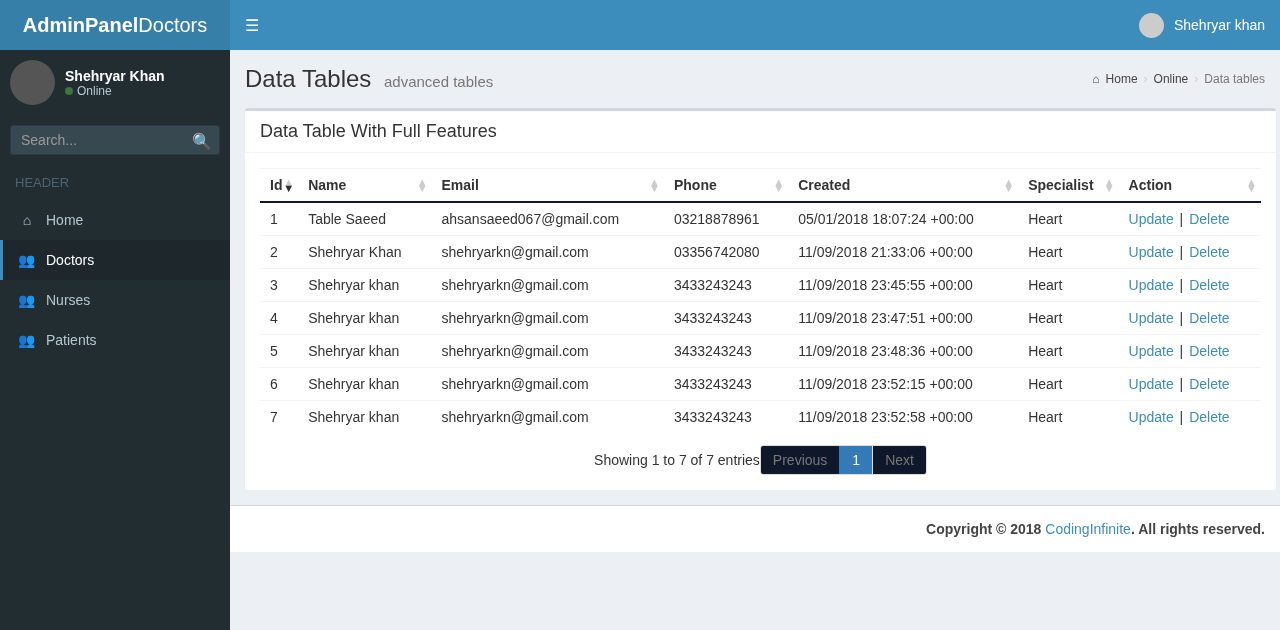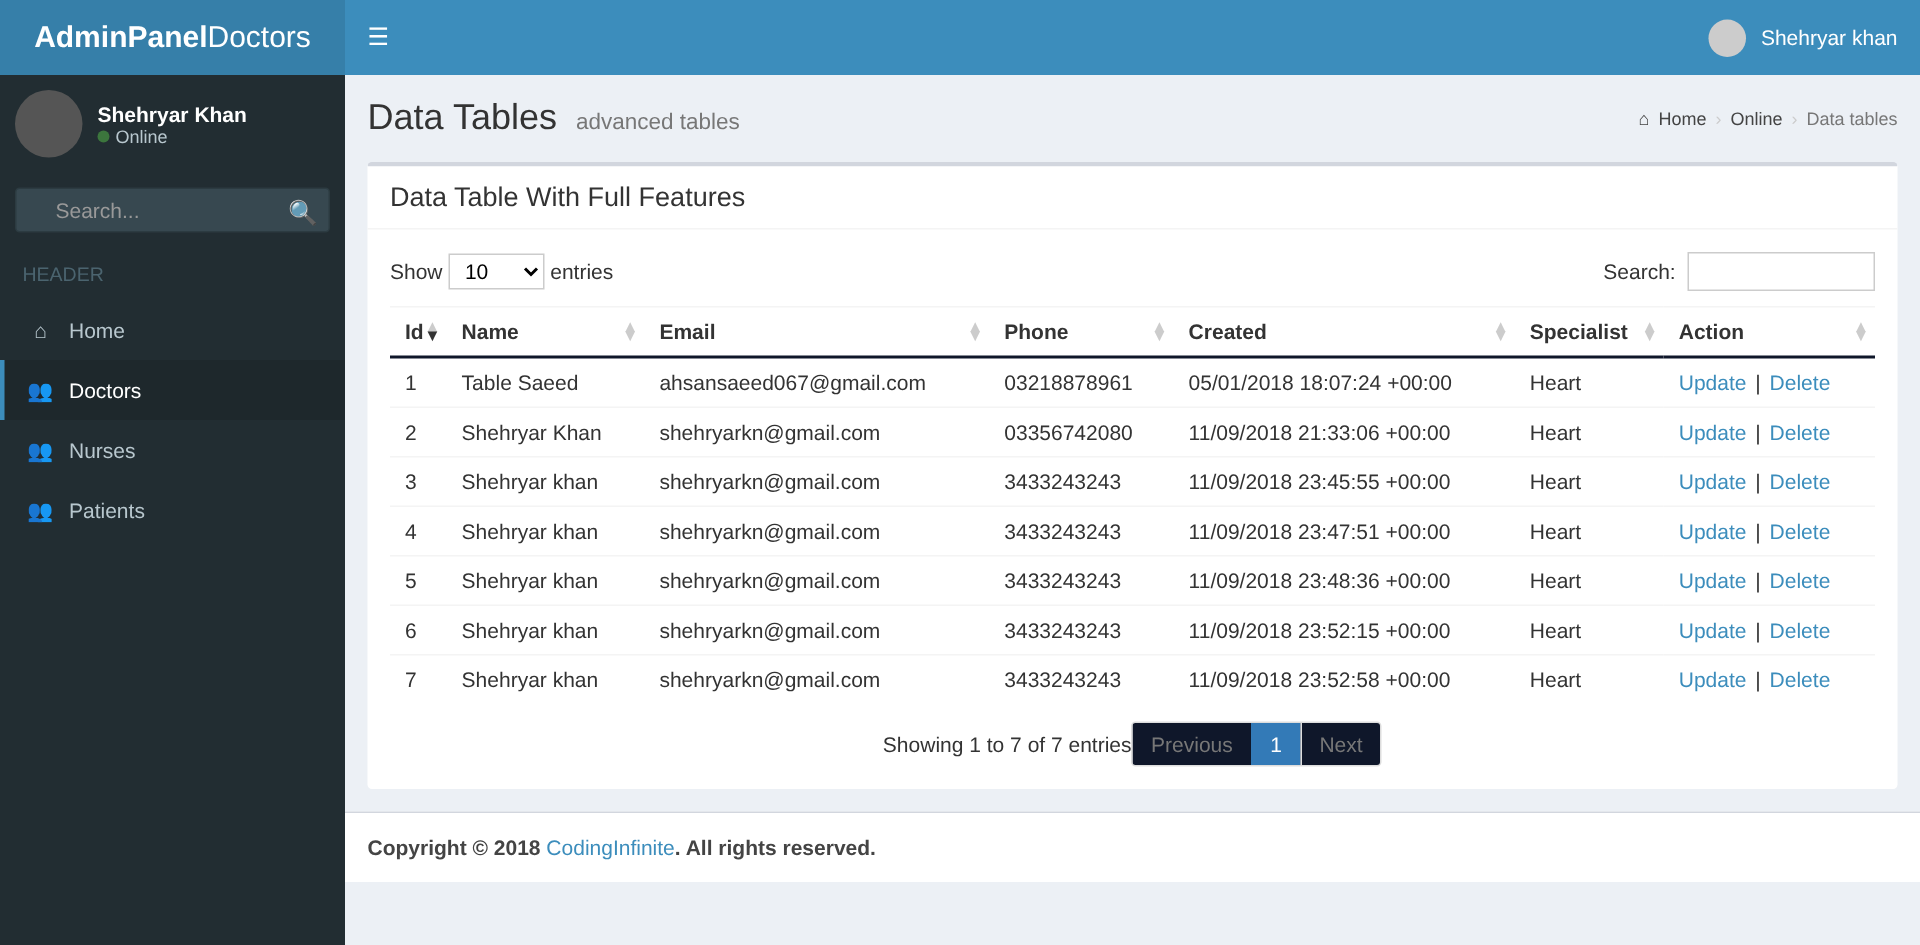--- a/index.html
+++ b/index.html
@@ -15,40 +15,40 @@
 
 .main-wrapper { display: flex; height: calc(100% - 50px); }
 .sidebar { width: 230px; background: #222d32; color: #b8c7ce; display: flex; flex-direction: column; }
 .user-panel { padding: 10px; display: flex; align-items: center; gap: 10px; }
 .avatar-md { width: 45px; height: 45px; border-radius: 50%; background: #555; }
 .user-panel .name { color: #fff; font-size: 14px; font-weight: 600; }
 .user-panel .status { font-size: 12px; color: #b8c7ce; display:flex; align-items:center; gap:4px; }
 .status-dot { width:8px; height:8px; border-radius:50%; background:#3c763d; display:inline-block; }
 
 .search-box { margin: 10px; position: relative; }
-.search-box input { width: 100%; background: #374850; border: 1px solid #2c3b41; border-radius: 3px; padding: 6px 30px 6px 26px; color: #ccc; font-size: 14px; }
+.search-box input { width: 100%; background: #374850; border: 1px solid #2c3b41; border-radius: 3px; padding: 6px 30px 6px 10px; color: #ccc; font-size: 14px; }
 .search-box input::placeholder { color: #999; }
 .search-box .search-btn { position: absolute; right: 8px; top: 7px; color: #999; cursor:pointer; }
 
 .sidebar-header { color: #4b646f; padding: 10px 15px; font-size: 13px; text-transform: uppercase; }
 .sidebar-menu { list-style: none; }
 .sidebar-menu li { padding: 12px 15px; color: #b8c7ce; font-size: 14px; display: flex; align-items: center; gap: 10px; cursor: pointer; border-left: 3px solid transparent; }
 .sidebar-menu li.active { background: #1e282c; color: #fff; border-left-color: #3c8dbc; }
 .menu-icon { width: 18px; text-align: center; font-size:14px; }
 
 .content { flex: 1; display: flex; flex-direction: column; overflow: auto; }
 .content-header { padding: 15px; display: flex; justify-content: space-between; align-items: center; }
 .content-header h1 { font-size: 24px; font-weight: 500; color: #333; }
 .content-header h1 small { font-size: 15px; color: #777; font-weight: 300; margin-left: 6px; }
 .breadcrumb { font-size: 12px; color: #444; display: flex; align-items: center; gap: 6px; }
 .breadcrumb a { color: #444; text-decoration: none; }
 .breadcrumb .sep { color: #ccc; }
 .breadcrumb .active { color: #777; }
 
-.box { background: #fff; border-top: 3px solid #d2d6de; margin: 0 15px 15px 15px; border-radius: 3px; }
+.box { background: #fff; border-top: 3px solid #d2d6de; margin: 0 4px 15px 15px; border-radius: 3px; }
 .box-header { padding: 10px 15px; border-bottom: 1px solid #f4f4f4; }
 .box-header h3 { font-size: 18px; font-weight: 400; color: #333; }
 .box-body { padding: 15px; }
 
 .dt-top { display: flex; justify-content: space-between; align-items: center; margin-bottom: 10px; font-size: 14px; color: #333; }
 .dt-length select { padding: 2px 20px 2px 6px; border: 1px solid #ccc; background:#fff; font-size:14px; }
 .dt-filter input { border: 1px solid #ccc; padding: 4px 6px; font-size: 14px; width: 125px; margin-left:4px; }
 
 table.data-table { width: 100%; border-collapse: collapse; }
 table.data-table th, table.data-table td { padding: 8px 10px; text-align: left; border-top: 1px solid #f4f4f4; font-size: 14px; color: #333; }
@@ -57,21 +57,21 @@
 .sort-icon.desc-active .down { color: #333; }
 .action-link { color: #3c8dbc; cursor: pointer; }
 .action-sep { color: #333; margin: 0 2px; }
 
 .dt-bottom { display: flex; justify-content: center; align-items: center; margin-top: 12px; font-size: 14px; color: #333; }
 .pagination { display: flex; border: 1px solid #ddd; border-radius: 3px; overflow:hidden; }
 .pagination span { padding: 6px 12px; border-left: 1px solid #ddd; color: #777; cursor: pointer; background:#0f172a; }
 .pagination span:first-child { border-left: none; }
 .pagination span.current { background: #337ab7; color: #fff; border-color:#337ab7; }
 
-.footer { background: #fff; border-top: 1px solid #d2d6de; padding: 15px; font-size: 14px; color: #444; }
+.footer { background: #fff; border-top: 1px solid #d2d6de; padding: 15px; font-size: 14px; color: #444; text-align: right; }
 .footer a { color: #3c8dbc; text-decoration: none; }
 </style>
 </head>
 <body>
 
 <div class="top-header">
   <div class="logo">
     <span><b>AdminPanel</b><span>Doctors</span></span>
   </div>
   <div class="navbar">
@@ -134,31 +134,20 @@
         <span class="sep">›</span>
         <span class="active">Data tables</span>
       </div>
     </div>
 
     <div class="box">
       <div class="box-header">
         <h3>Data Table With Full Features</h3>
       </div>
       <div class="box-body">
-        <div class="dt-top">
-          <div class="dt-length">
-            <span>Show</span>
-            <select><option>10</option></select>
-            <span>entries</span>
-          </div>
-          <div class="dt-filter">
-            <span>Search:</span>
-            <input type="text" style="">
-          </div>
-        </div>
 
         <table class="data-table">
           <thead>
               <tr id="table-head">
                 <th>Id<span class="sort-icon desc-active">
                     <span class="up">▲</span>
                     <span class="down">▼</span>
                   </span></th>
                 <th>Name<span class="sort-icon">
                     <span class="up">▲</span>

